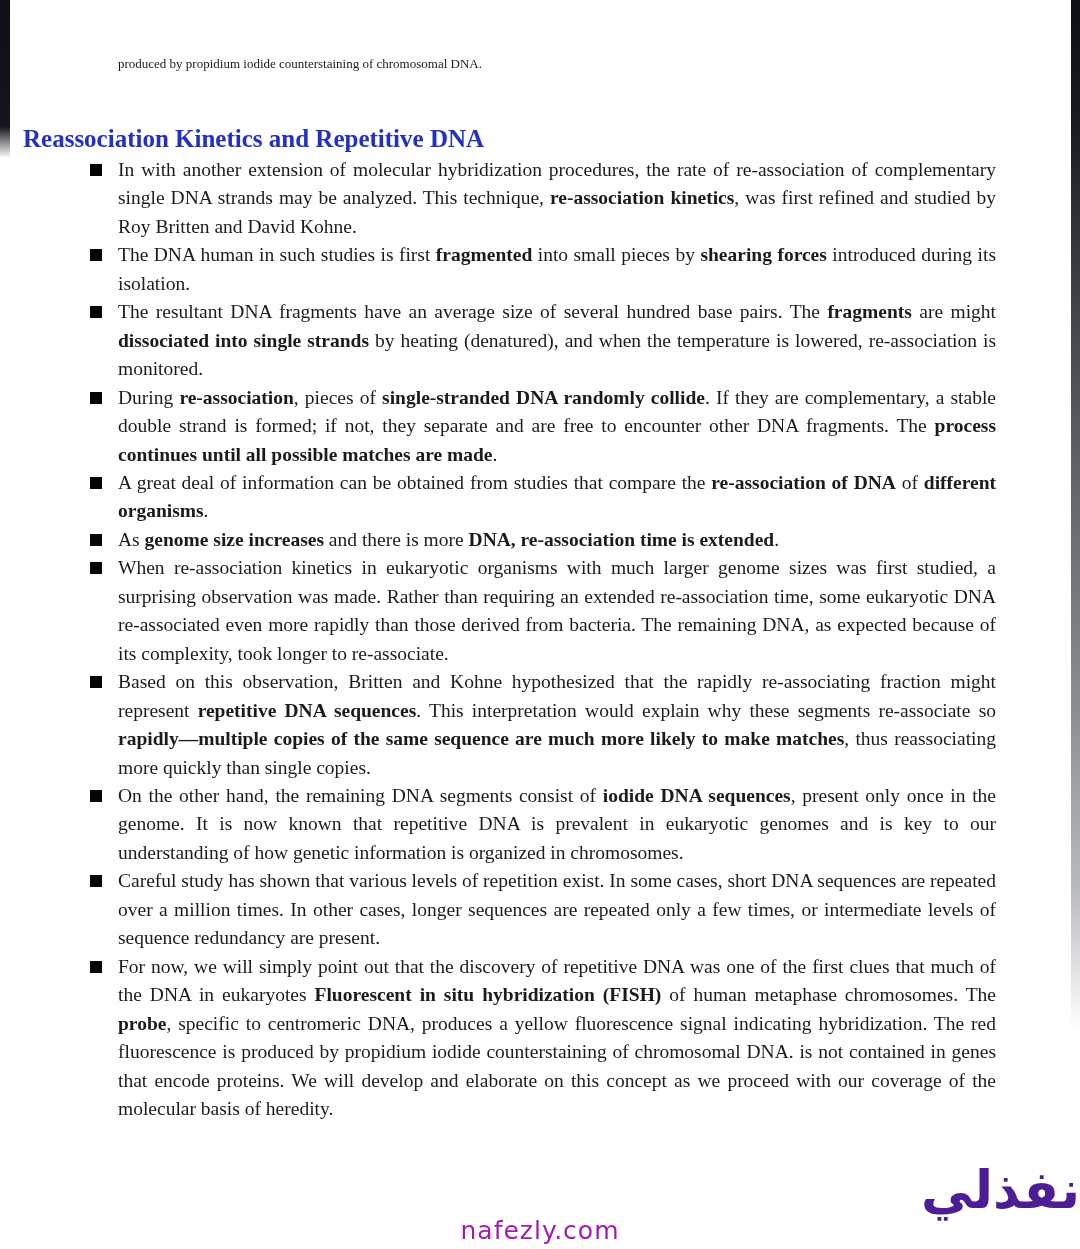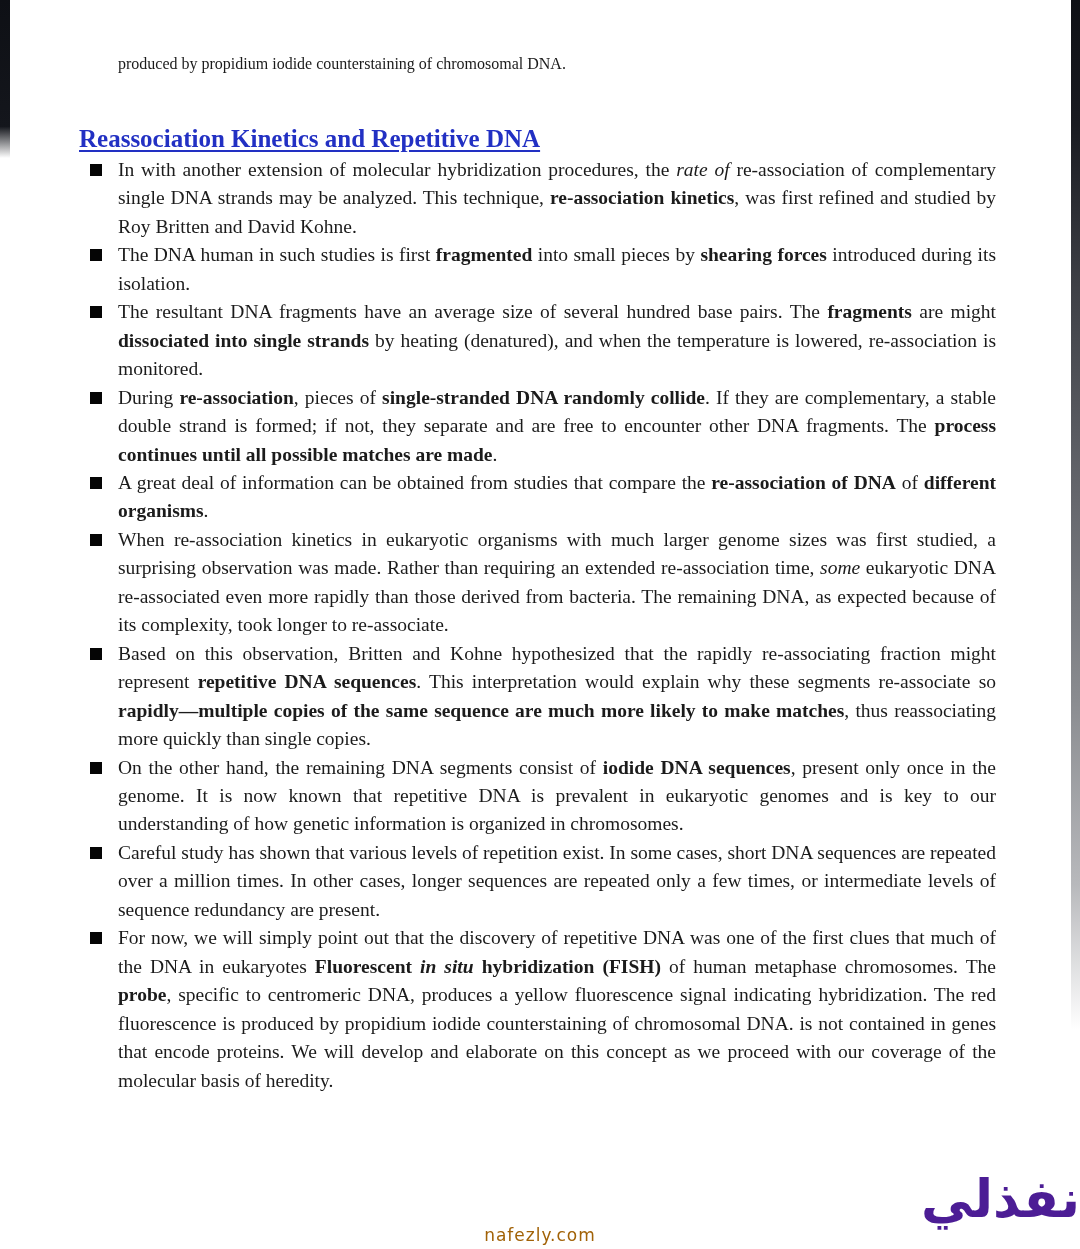--- a/index.html
+++ b/index.html
@@ -29,30 +29,29 @@
       #0e1015 0%, #191b21 12%, #3e4046 28%,
       #64666c 48%, #8a8c90 68%, #b8b9bc 86%,
       rgba(255,255,255,0) 100%);
   }
   .page {
     position: absolute;
     inset: 0;
   }
   .top-line {
     margin: 50px 84px 0 118px;
-    font-size: 16px;
+    font-size: 13px;
     line-height: 28px;
     text-align: left;
   }
   .section-heading {
-    margin: 46px 84px 2px 79px;
+    margin: 46px 84px 2px 23px;
     font-size: 25px;
     line-height: 30px;
     font-weight: bold;
-    text-decoration: underline;
     text-decoration-thickness: 2px;
     text-underline-offset: 3px;
   }
   ul.bullet-list {
     list-style: none;
     margin: 0;
     padding: 0;
   }
   ul.bullet-list li {
     position: relative;
@@ -63,60 +62,61 @@
   }
   ul.bullet-list .marker {
     position: absolute;
     left: -28px;
     top: 8px;
     width: 12px;
     height: 12px;
     background: #050505;
   }
   .b { font-weight: bold; }
-  .i { font-style: italic; }
+  .i { }
   .watermark {
     position: absolute;
     left: 0; right: 0;
     bottom: 4px;
     text-align: center;
     pointer-events: none;
   }
   .wm-arabic {
     font-family: "DejaVu Sans", sans-serif;
     font-size: 52px;
     font-weight: bold;
     line-height: 1.0;
     color: #4c1d95;
     text-align: right;
   }
   .wm-url {
     font-family: "DejaVu Sans", sans-serif;
-    font-size: 17px;
+    font-size: 25px;
     letter-spacing: 1px;
-    color: #a16207;
+    color: #a21caf;
   }
 </style>
 </head>
 <body>
 
 <div class="edge-bar-left"></div>
 <div class="edge-bar-right"></div>
 
 <div class="page">
   <p class="top-line">produced by propidium iodide counterstaining of chromosomal DNA.</p>
 
   <h1 class="section-heading" style="color: rgb(34, 48, 195);">Reassociation Kinetics and Repetitive DNA</h1>
 
   <ul class="bullet-list">
       <li><span class="marker"></span><span>In with another extension of molecular hybridization procedures, the </span><span class="i">rate of</span><span> re-association of complementary single DNA strands may be analyzed. This technique, </span><span class="b">re-association kinetics</span><span>, was first refined and studied by Roy Britten and David Kohne.</span></li>
       <li><span class="marker"></span><span>The DNA human in such studies is first </span><span class="b">fragmented</span><span> into small pieces by </span><span class="b">shearing forces</span><span> introduced during its isolation.</span></li>
       <li><span class="marker"></span><span>The resultant DNA fragments have an average size of several hundred base pairs. The </span><span class="b">fragments</span><span> are might </span><span class="b">dissociated into single strands</span><span> by heating (denatured), and when the temperature is lowered, re-association is monitored.</span></li>
       <li><span class="marker"></span><span>During </span><span class="b">re-association</span><span>, pieces of </span><span class="b">single-stranded DNA randomly collide</span><span>. If they are complementary, a stable double strand is formed; if not, they separate and are free to encounter other DNA fragments. The </span><span class="b">process continues until all possible matches are made</span><span>.</span></li>
       <li><span class="marker"></span><span>A great deal of information can be obtained from studies that compare the </span><span class="b">re-association of DNA</span><span> of </span><span class="b">different organisms</span><span>.</span></li>
+      <li><span class="marker"></span><span>As </span><span class="b">genome size increases</span><span> and there is more </span><span class="b">DNA, re-association time is extended</span><span>.</span></li>
       <li><span class="marker"></span></li>
       <li><span class="marker"></span><span>When re-association kinetics in eukaryotic organisms with much larger genome sizes was first studied, a surprising observation was made. Rather than requiring an extended re-association time, </span><span class="i">some</span><span> eukaryotic DNA re-associated even more rapidly than those derived from bacteria. The remaining DNA, as expected because of its complexity, took longer to re-associate.</span></li>
       <li><span class="marker"></span><span>Based on this observation, Britten and Kohne hypothesized that the rapidly re-associating fraction might represent </span><span class="b">repetitive DNA sequences</span><span>. This interpretation would explain why these segments re-associate so </span><span class="b">rapidly—multiple copies of the same sequence are much more likely to make matches</span><span>, thus reassociating more quickly than single copies.</span></li>
       <li><span class="marker"></span><span>On the other hand, the remaining DNA segments consist of </span><span class="b">iodide DNA sequences</span><span>, present only once in the genome. It is now known that repetitive DNA is prevalent in eukaryotic genomes and is key to our understanding of how genetic information is organized in chromosomes.</span></li>
       <li><span class="marker"></span><span>Careful study has shown that various levels of repetition exist. In some cases, short DNA sequences are repeated over a million times. In other cases, longer sequences are repeated only a few times, or intermediate levels of sequence redundancy are present.</span></li>
       <li><span class="marker"></span><span>For now, we will simply point out that the discovery of repetitive DNA was one of the first clues that much of the DNA in eukaryotes </span><span class="b">Fluorescent </span><span class="b i">in situ</span><span class="b"> hybridization (FISH)</span><span> of human metaphase chromosomes. The </span><span class="b">probe</span><span>, specific to centromeric DNA, produces a yellow fluorescence signal indicating hybridization. The red fluorescence is produced by propidium iodide counterstaining of chromosomal DNA. is not contained in genes that encode proteins. We will develop and elaborate on this concept as we proceed with our coverage of the molecular basis of heredity.</span></li>
     </ul>
 
   <div class="watermark">
     <div class="wm-arabic">نفذلي</div>

